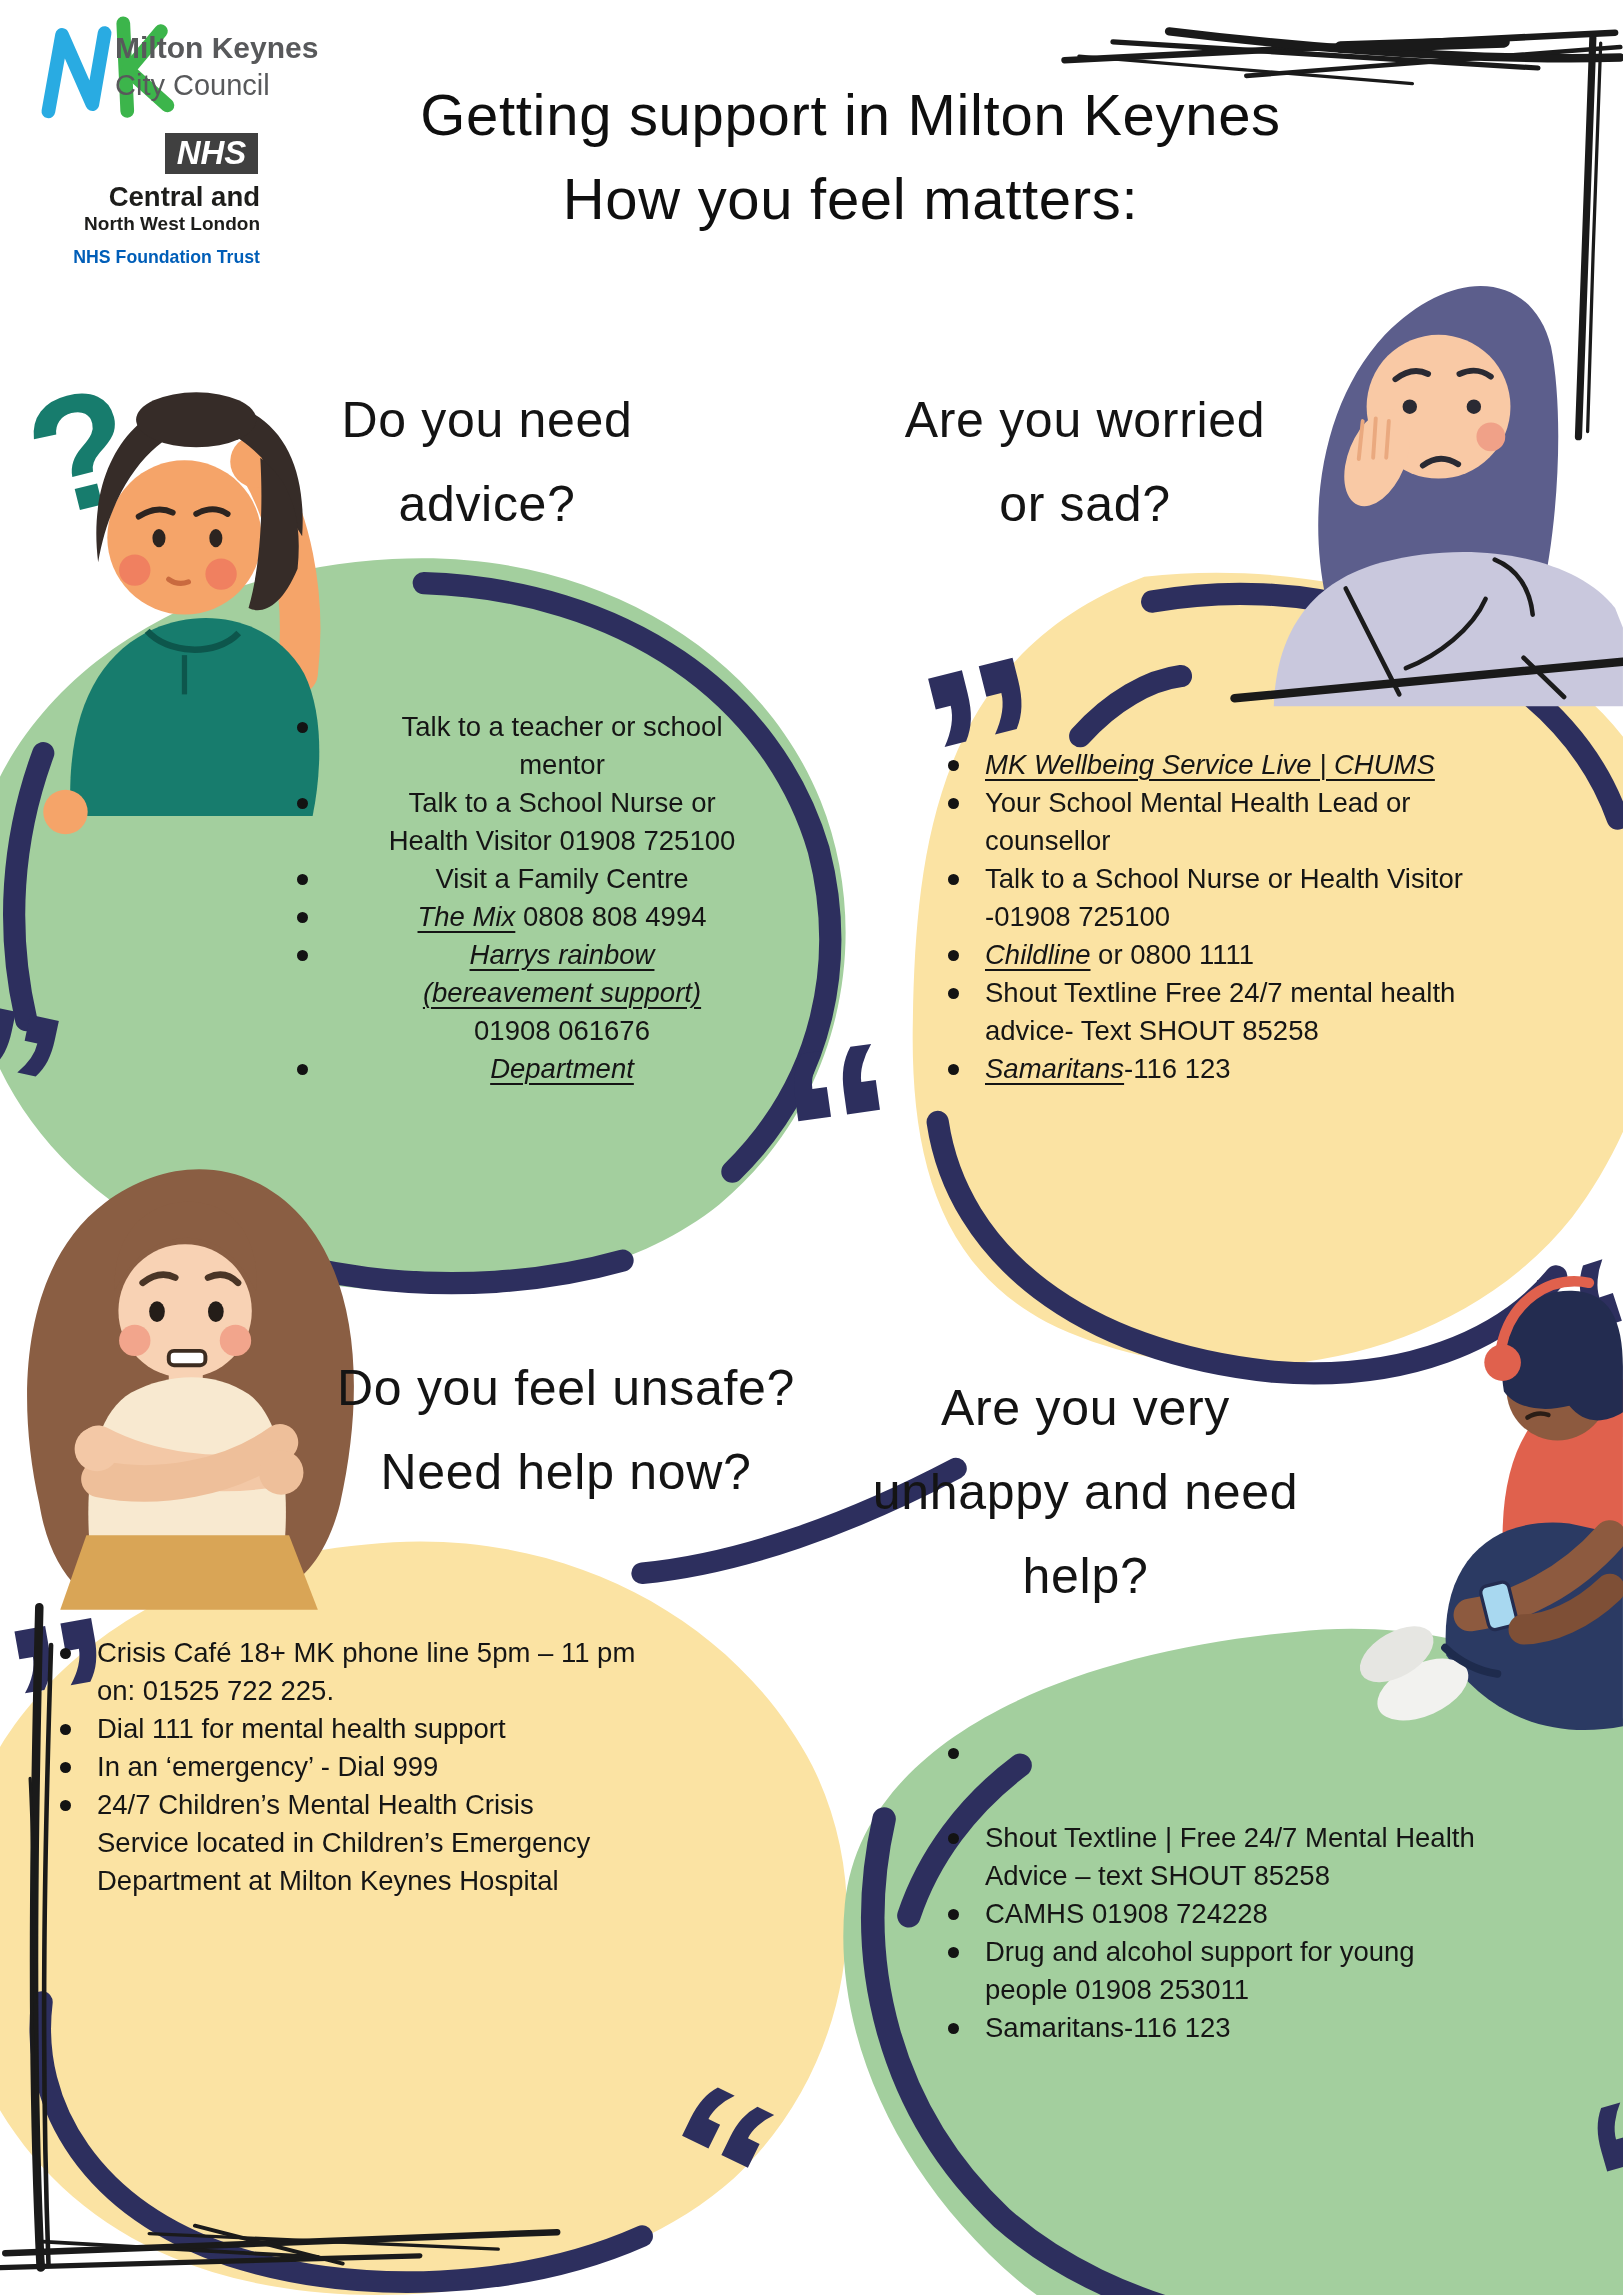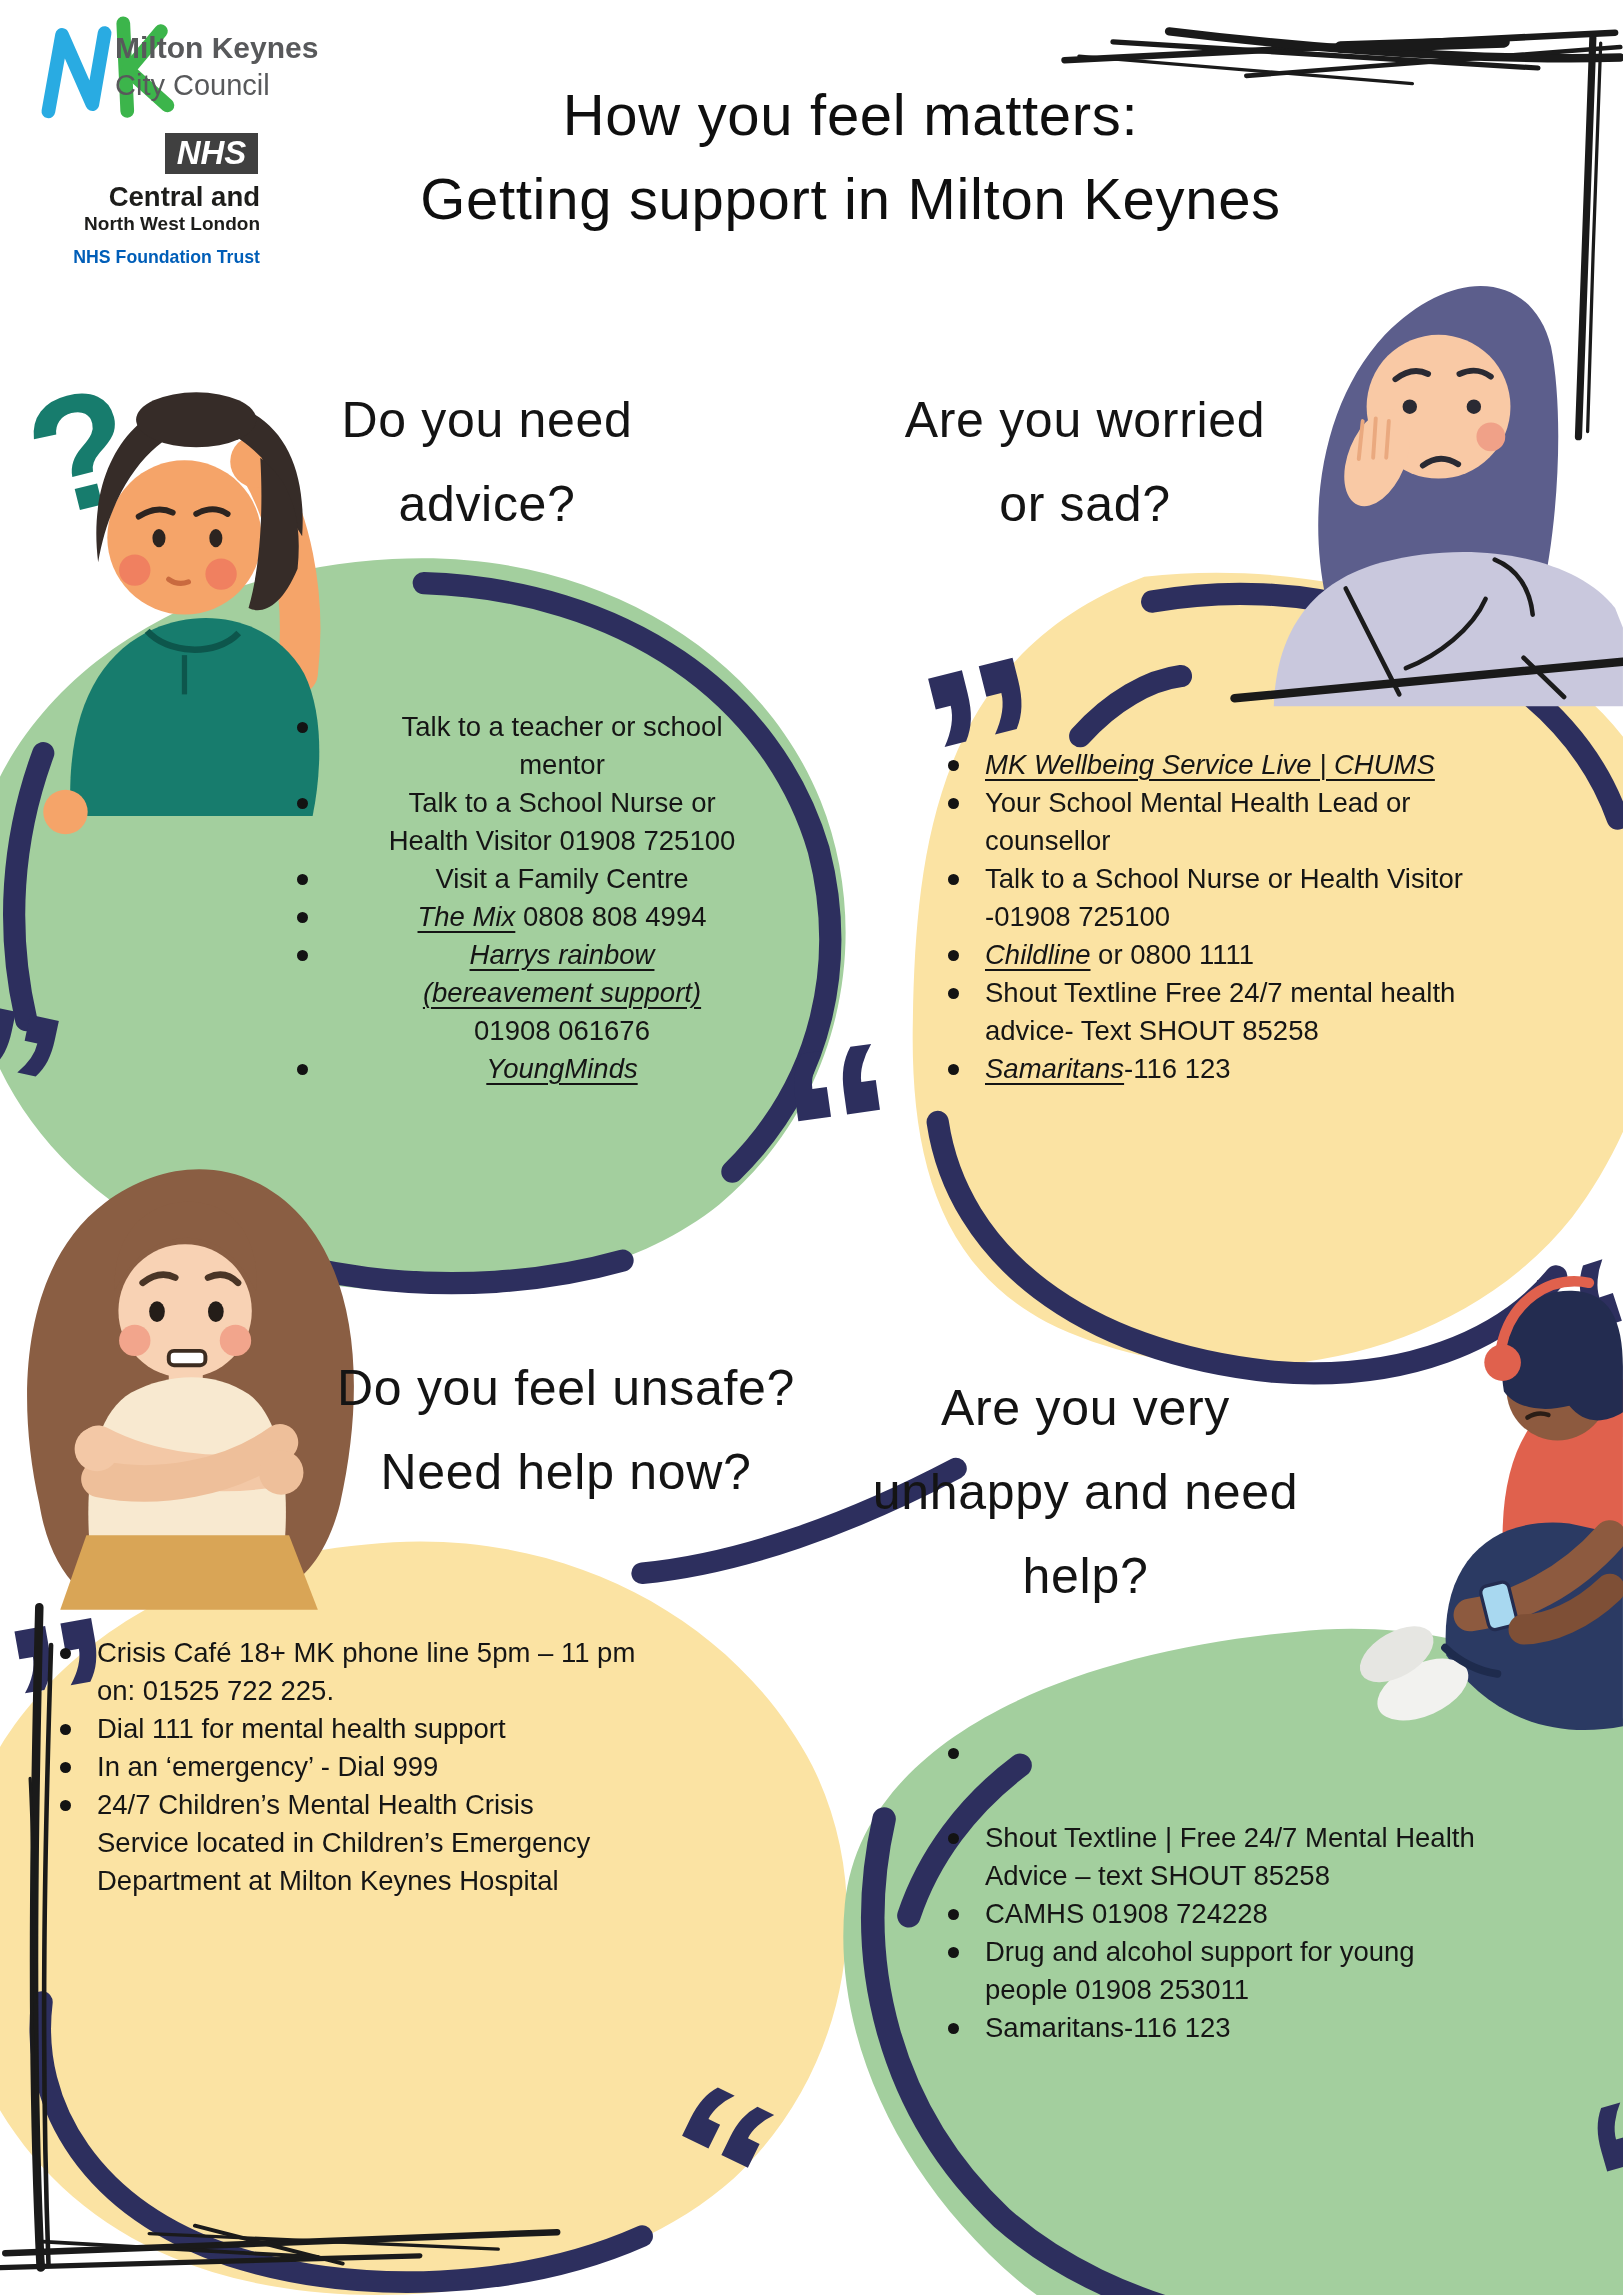--- a/index.html
+++ b/index.html
@@ -202,22 +202,22 @@
 </svg>
 
 <header>
   <div class="abs mk-name">Milton Keynes</div>
   <div class="abs mk-sub">City Council</div>
   <div class="abs nhs-box">NHS</div>
   <div class="abs nhs-l1">Central and</div>
   <div class="abs nhs-l2">North West London</div>
   <div class="abs nhs-l3">NHS Foundation Trust</div>
   <h1 class="abs title" style="margin:0;font-weight:500;">
+    <div>Getting support in Milton Keynes</div>
     <div>How you feel matters:</div>
-    <div>Getting support in Milton Keynes</div>
   </h1>
 </header>
 
 <section>
   <h2 class="sec-h" id="h-advice" style="margin:0;">
     <div>Do you need</div>
     <div>advice?</div>
   </h2>
   <ul class="blist" id="list-advice">
       <li>
@@ -233,21 +233,21 @@
       </li>
       <li>
         <div class="line"><span class="u">The Mix</span><span> 0808 808 4994</span></div>
       </li>
       <li>
         <div class="line"><span class="u">Harrys rainbow</span></div>
         <div class="line"><span class="u">(bereavement support)</span></div>
         <div class="line"><span>01908 061676</span></div>
       </li>
       <li>
-        <div class="line"><span class="u">YoungMinds</span></div>
+        <div class="line"><span class="u">Department</span></div>
       </li>
     </ul>
 </section>
 
 <section>
   <h2 class="sec-h" id="h-worried" style="margin:0;">
     <div>Are you worried</div>
     <div>or sad?</div>
   </h2>
   <ul class="blist" id="list-worried">

